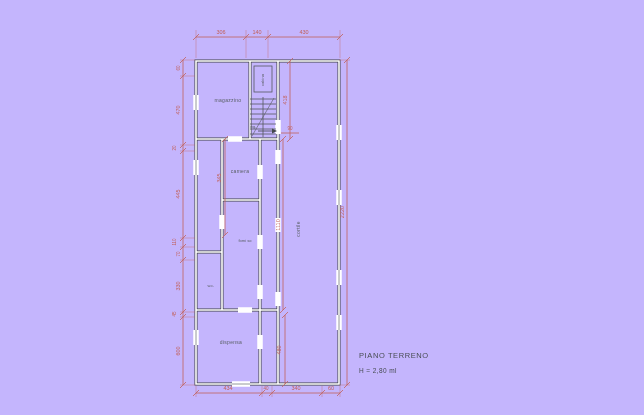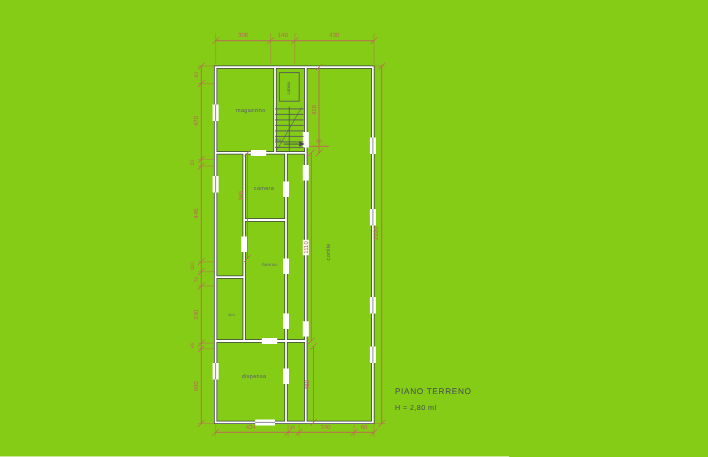--- a/index.html
+++ b/index.html
@@ -1,19 +1,19 @@
 <!DOCTYPE html>
 <html><head>
 <meta charset="utf-8">
 <style>
   html,body{margin:0;padding:0;background:#ffffff;}
   #canvas{
     position:relative;
     width:644px;height:415px;
-    background:#84cc16;
+    background:#c4b5fd;
     font-family:"Liberation Sans", sans-serif;
     overflow:hidden;
   }
   svg text{ font-family:"Liberation Sans", sans-serif; }
   .dim-label{ fill:#c2625c; font-size:5.5px; }
   .dim-label-sm{ fill:#c2625c; font-size:4.5px; }
   .room-label{ fill:#5a6066; font-size:5px; letter-spacing:.3px; }
   .room-label-sm{ fill:#5a6066; font-size:4px; }
   .title-label{ fill:#474c52; font-size:7.5px; letter-spacing:.6px; }
   .subtitle-label{ fill:#474c52; font-size:6.5px; letter-spacing:.4px; }

